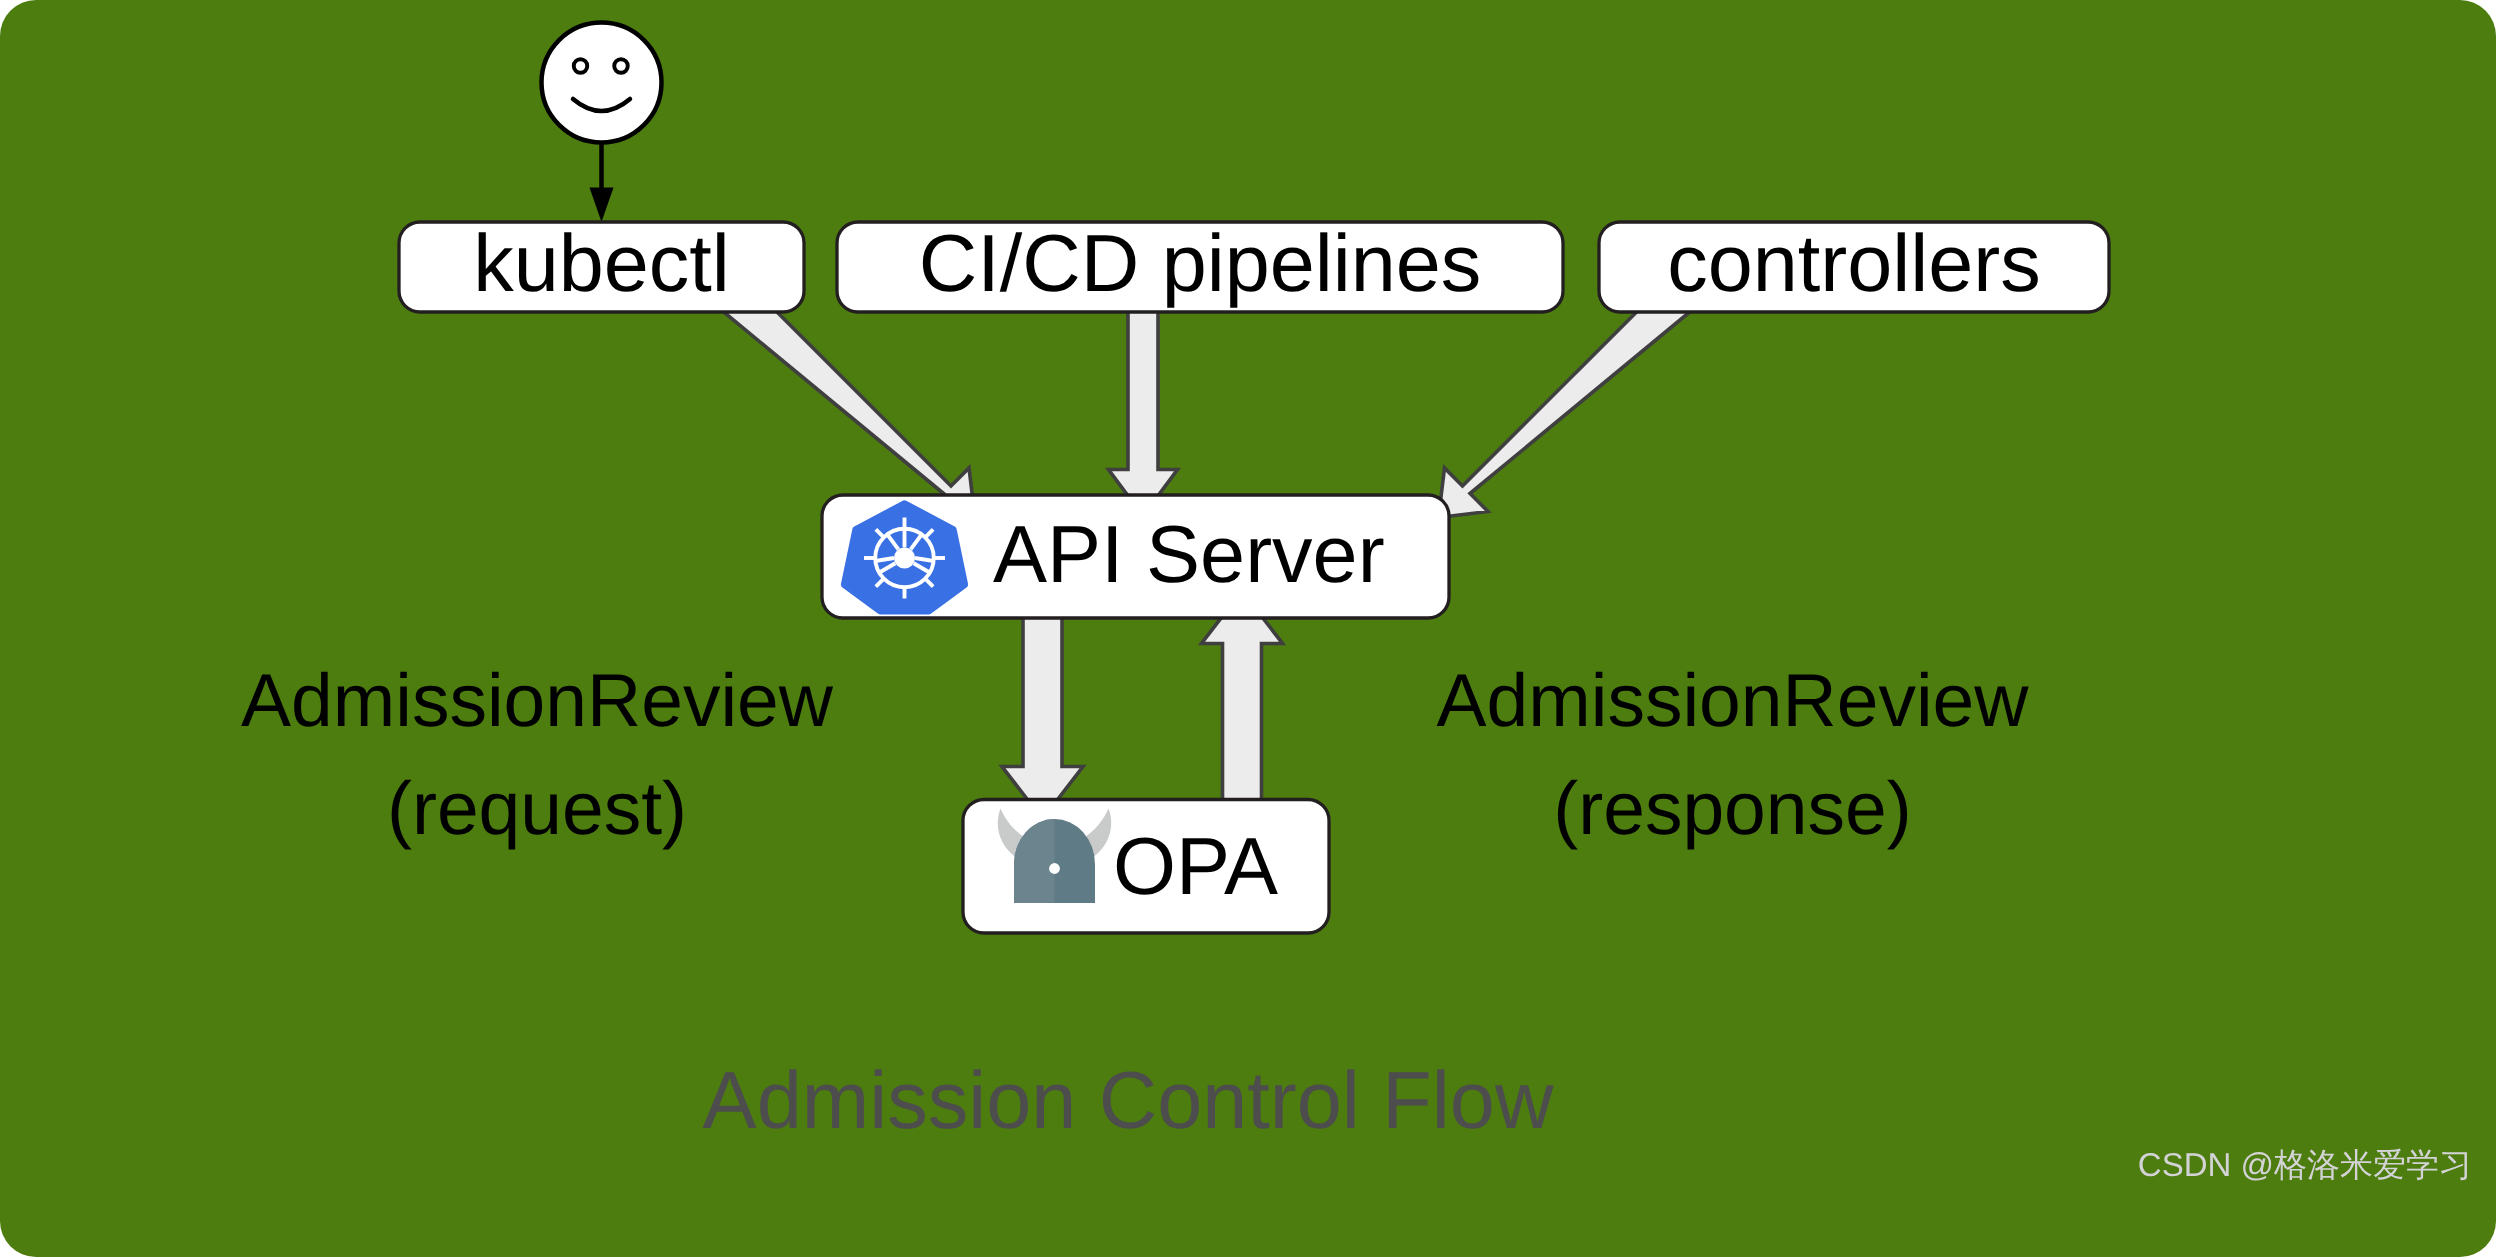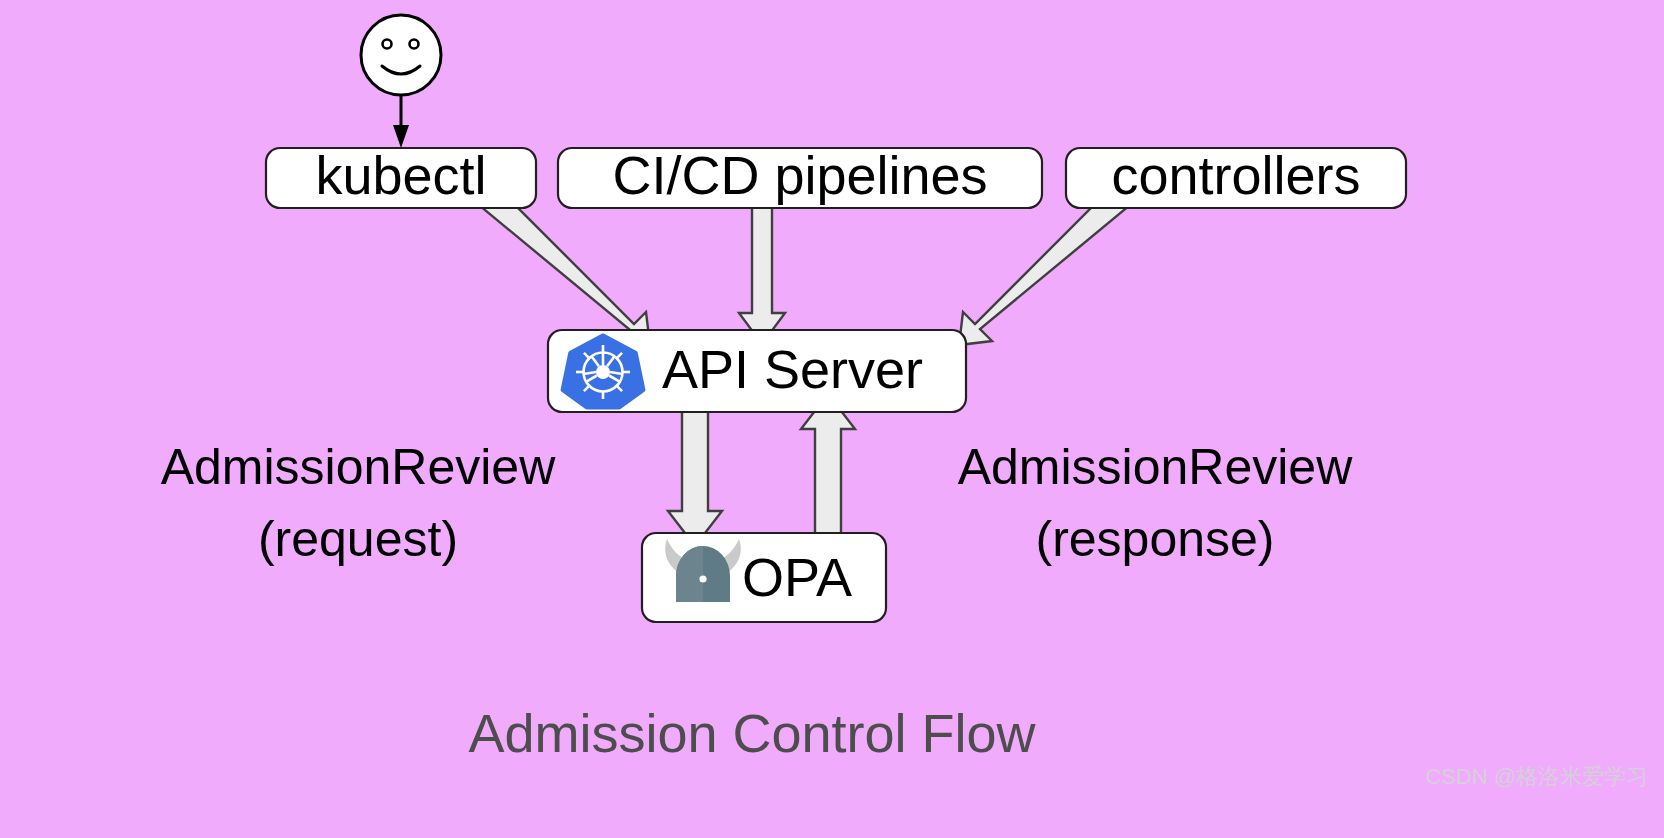--- a/index.html
+++ b/index.html
@@ -7,22 +7,23 @@
     padding: 0;
     background: #ffffff;
   }
   body {
     font-family: "Liberation Sans", sans-serif;
   }
   #canvas {
     position: relative;
     width: 1664px;
     height: 838px;
-    background: #f0abfc;
+    background: #4d7c0f;
     overflow: hidden;
+    border-radius: 24px;
   }
   svg#diagram {
     position: absolute;
     left: 0;
     top: 0;
     width: 1664px;
     height: 838px;
     display: block;
   }
   .node-box {

